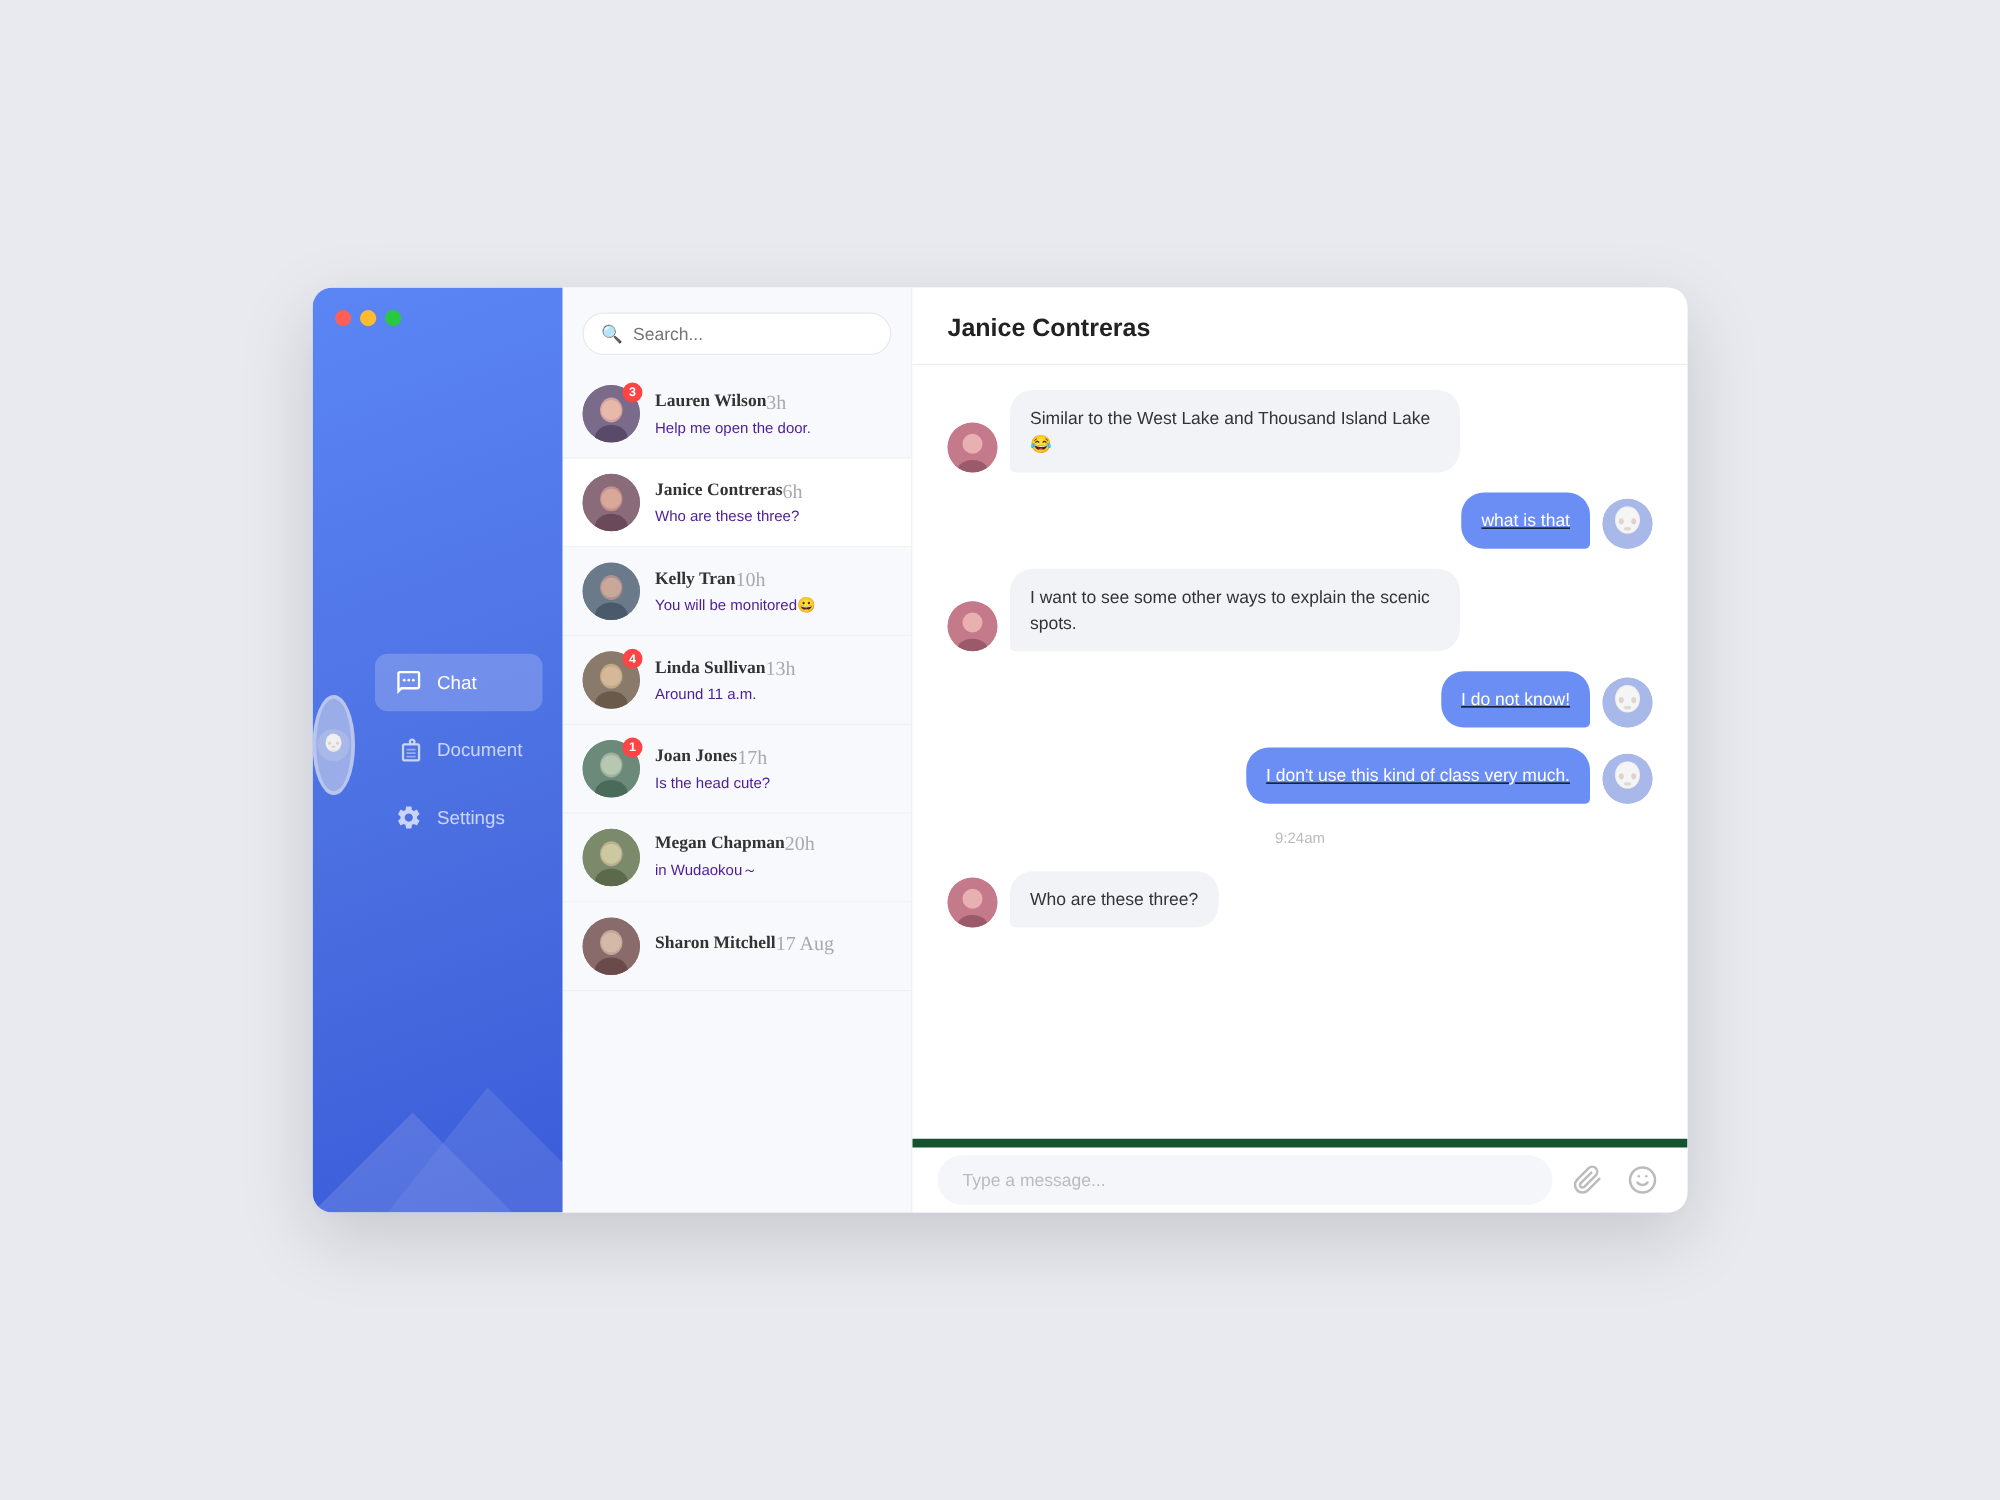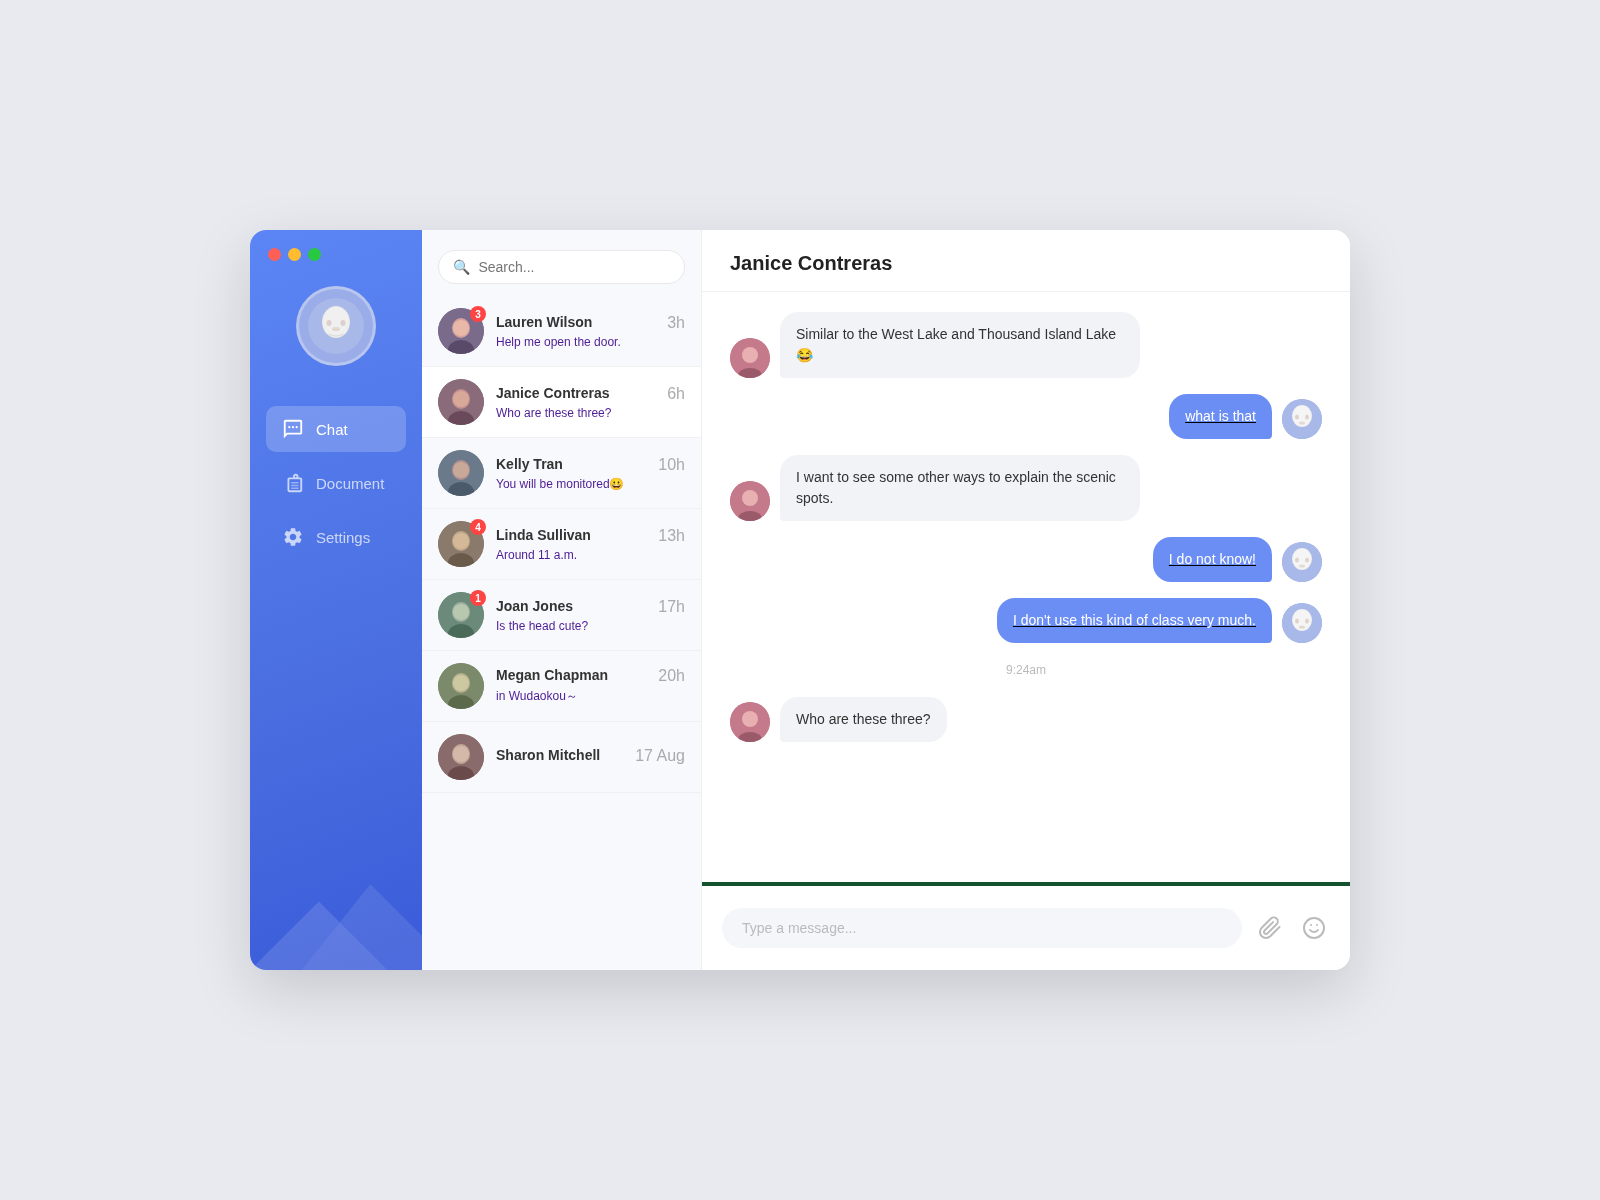--- a/index.html
+++ b/index.html
@@ -15,24 +15,23 @@
       width: 1100px;
       height: 740px;
       display: flex;
       border-radius: 16px;
       overflow: hidden;
       box-shadow: 0 20px 60px rgba(0,0,0,0.15);
       background: #fff;
     }
     
     .sidebar {
-      width: 172px;
+      width: 200px;
       background: linear-gradient(160deg, #5b85f5 0%, #4a6ee0 60%, #3a5bd9 100%);
       display: flex;
-      flex-direction: column;
       align-items: center;
       padding: 24px 0;
       position: relative;
       flex-shrink: 0;
     }
     .sidebar-traffic-lights {
       position: absolute;
       top: 18px;
       left: 18px;
       display: flex;
@@ -166,21 +165,22 @@
       display: flex;
       align-items: center;
       justify-content: center;
     }
     .contact-info { flex: 1; min-width: 0; }
     .contact-name {
       font-size: 14px;
       font-weight: 600;
       color: #333;
       display: flex;
-      justify-content: space-between;
+      justify-content: flex-start;
+      font-family: Liberation Serif, serif;
     }
     .contact-time {
       font-size: 16px;
       color: #aaa;
       font-weight: 400;
     }
     .contact-preview {
       font-size: 12px;
       color: #4c1d95;
       margin-top: 3px;
@@ -248,22 +248,22 @@
       color: #fff;
       border-bottom-right-radius: 4px;
     }
     .time-divider {
       text-align: center;
       color: #bbb;
       font-size: 12px;
       padding: 4px 0;
     }
     .chat-input-row {
-      padding: 22px 20px;
-      border-top: 4px solid #14532d;
+      padding: 6px 20px;
+      border-top: 7px solid #14532d;
       display: flex;
       align-items: center;
       gap: 12px;
     }
     .chat-input {
       flex: 1;
       border: none;
       outline: none;
       background: #f5f6fa;
       border-radius: 20px;

